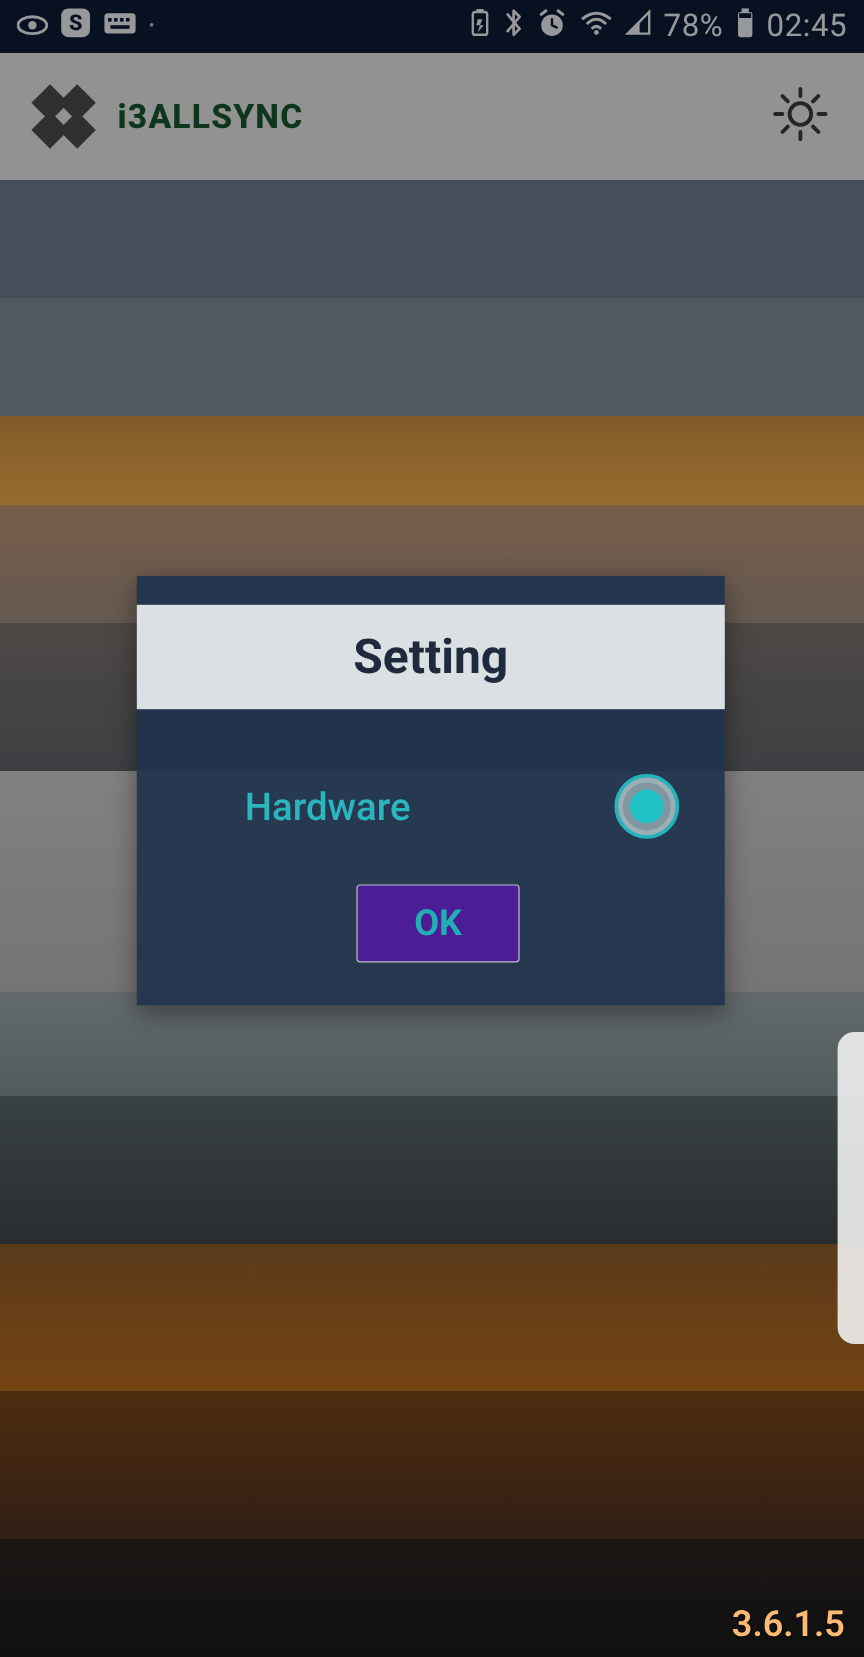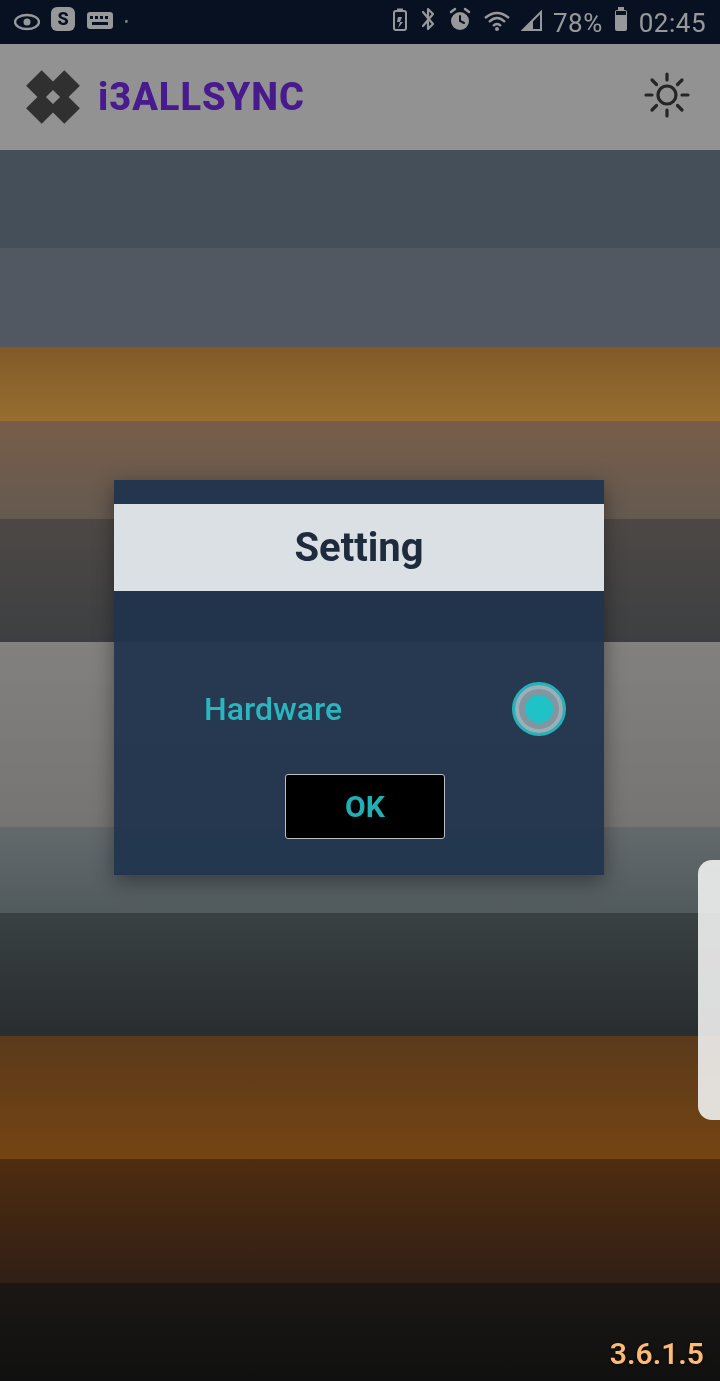--- a/index.html
+++ b/index.html
@@ -9,38 +9,38 @@
   
   .dim { position: absolute; inset: 0; background: rgba(0,0,0,0.35); pointer-events: none; z-index: 5; }
 
   
   .status-bar {
     position: absolute; top: 0; left: 0; right: 0; height: 44px;
     background: #0d1b33; color: #e8eaed; display: flex; align-items: center;
     padding: 0 14px; font-size: 26px; z-index: 3;
   }
   .status-left { display: flex; align-items: center; gap: 10px; }
-  .status-right { margin-left: auto; display: flex; align-items: flex-end; gap: 10px; }
+  .status-right { margin-left: auto; display: flex; align-items: center; gap: 10px; }
   .status-right .txt { font-size: 26px; letter-spacing: 0.5px; }
   .ico { display: inline-block; }
 
   
   .app-header {
     position: absolute; top: 44px; left: 0; right: 0; height: 106px;
     background: #e0e0e0; display: flex; align-items: center; padding: 0 26px;
     z-index: 2;
   }
   .logo { display: flex; align-items: center; gap: 18px; }
   .logo-mark { width: 54px; height: 54px; position: relative; transform: rotate(45deg); }
   .logo-mark span { position: absolute; width: 22px; height: 22px; background: #4a4a4a; }
   .logo-mark span:nth-child(1){ top:0; left:16px; }
   .logo-mark span:nth-child(2){ top:16px; left:0; }
   .logo-mark span:nth-child(3){ top:16px; left:32px; }
   .logo-mark span:nth-child(4){ top:32px; left:16px; }
-  .app-title { font-size: 38px; font-weight: 800; color: #6d28d9; letter-spacing: 1px; }
+  .app-title { font-size: 28px; font-weight: 800; color: #14532d; letter-spacing: 1px; }
   .gear { margin-left: auto; }
 
   
   .wall {
     position: absolute; top: 150px; left: 0; right: 0; bottom: 0; z-index: 1;
     background:
       linear-gradient(to bottom,
         #6b7a8a 0%, #6b7a8a 8%,
         #7d8896 8%, #7d8896 16%,
         #c68a3e 16%, #e8a94a 22%,
@@ -59,21 +59,21 @@
     position: absolute; z-index: 10; left: 114px; top: 480px; width: 490px;
     background: rgba(30,51,77,0.92);
     box-shadow: 0 6px 20px rgba(0,0,0,0.4);
   }
   .dialog-title {
     background: rgba(240,243,246,0.9); color: #1d2b3d;
     text-align: center; font-size: 40px; font-weight: 700;
     padding: 20px 0;
     margin-top: 24px;
   }
-  .dialog-body { padding: 30px 28px 36px 40px; margin-top: 37px; }
+  .dialog-body { padding: 30px 28px 36px 40px; }
   .row {
     display: flex; align-items: center; justify-content: space-between;
     padding: 24px 0;
   }
   .row .lbl { color: #2bb5bd; font-size: 32px; font-weight: 500; padding-left: 50px; }
 
   
   .radio {
     width: 54px; height: 54px; border-radius: 50%;
     border: 3px solid #25b3bb; display: flex; align-items: center; justify-content: center;
@@ -89,22 +89,22 @@
   .toggle {
     width: 70px; height: 30px; border-radius: 15px; background: #3a5169; position: relative;
     margin-right: 6px;
   }
   .toggle .knob {
     position: absolute; top: -6px; left: -4px; width: 42px; height: 42px; border-radius: 50%;
     background: #d0d3d6; box-shadow: 0 2px 4px rgba(0,0,0,0.4);
   }
 
   .ok-btn {
-    display: block; margin: 14px auto 0 auto; width: 160px;
-    background: #000000; color: #21aeb4; font-size: 30px; font-weight: 700;
+    display: block; margin: 14px auto 0 auto; width: 136px;
+    background: #4c1d95; color: #21aeb4; font-size: 30px; font-weight: 700;
     text-align: center; padding: 14px 0; border: 1px solid #bcbfc2;
     border-radius: 3px;
   }
 
   
   .version {
     position: absolute; right: 16px; bottom: 10px; z-index: 20;
     color: #fdba74; font-size: 30px; font-weight: 600;
     text-shadow: 0 1px 3px rgba(0,0,0,0.6);
   }

